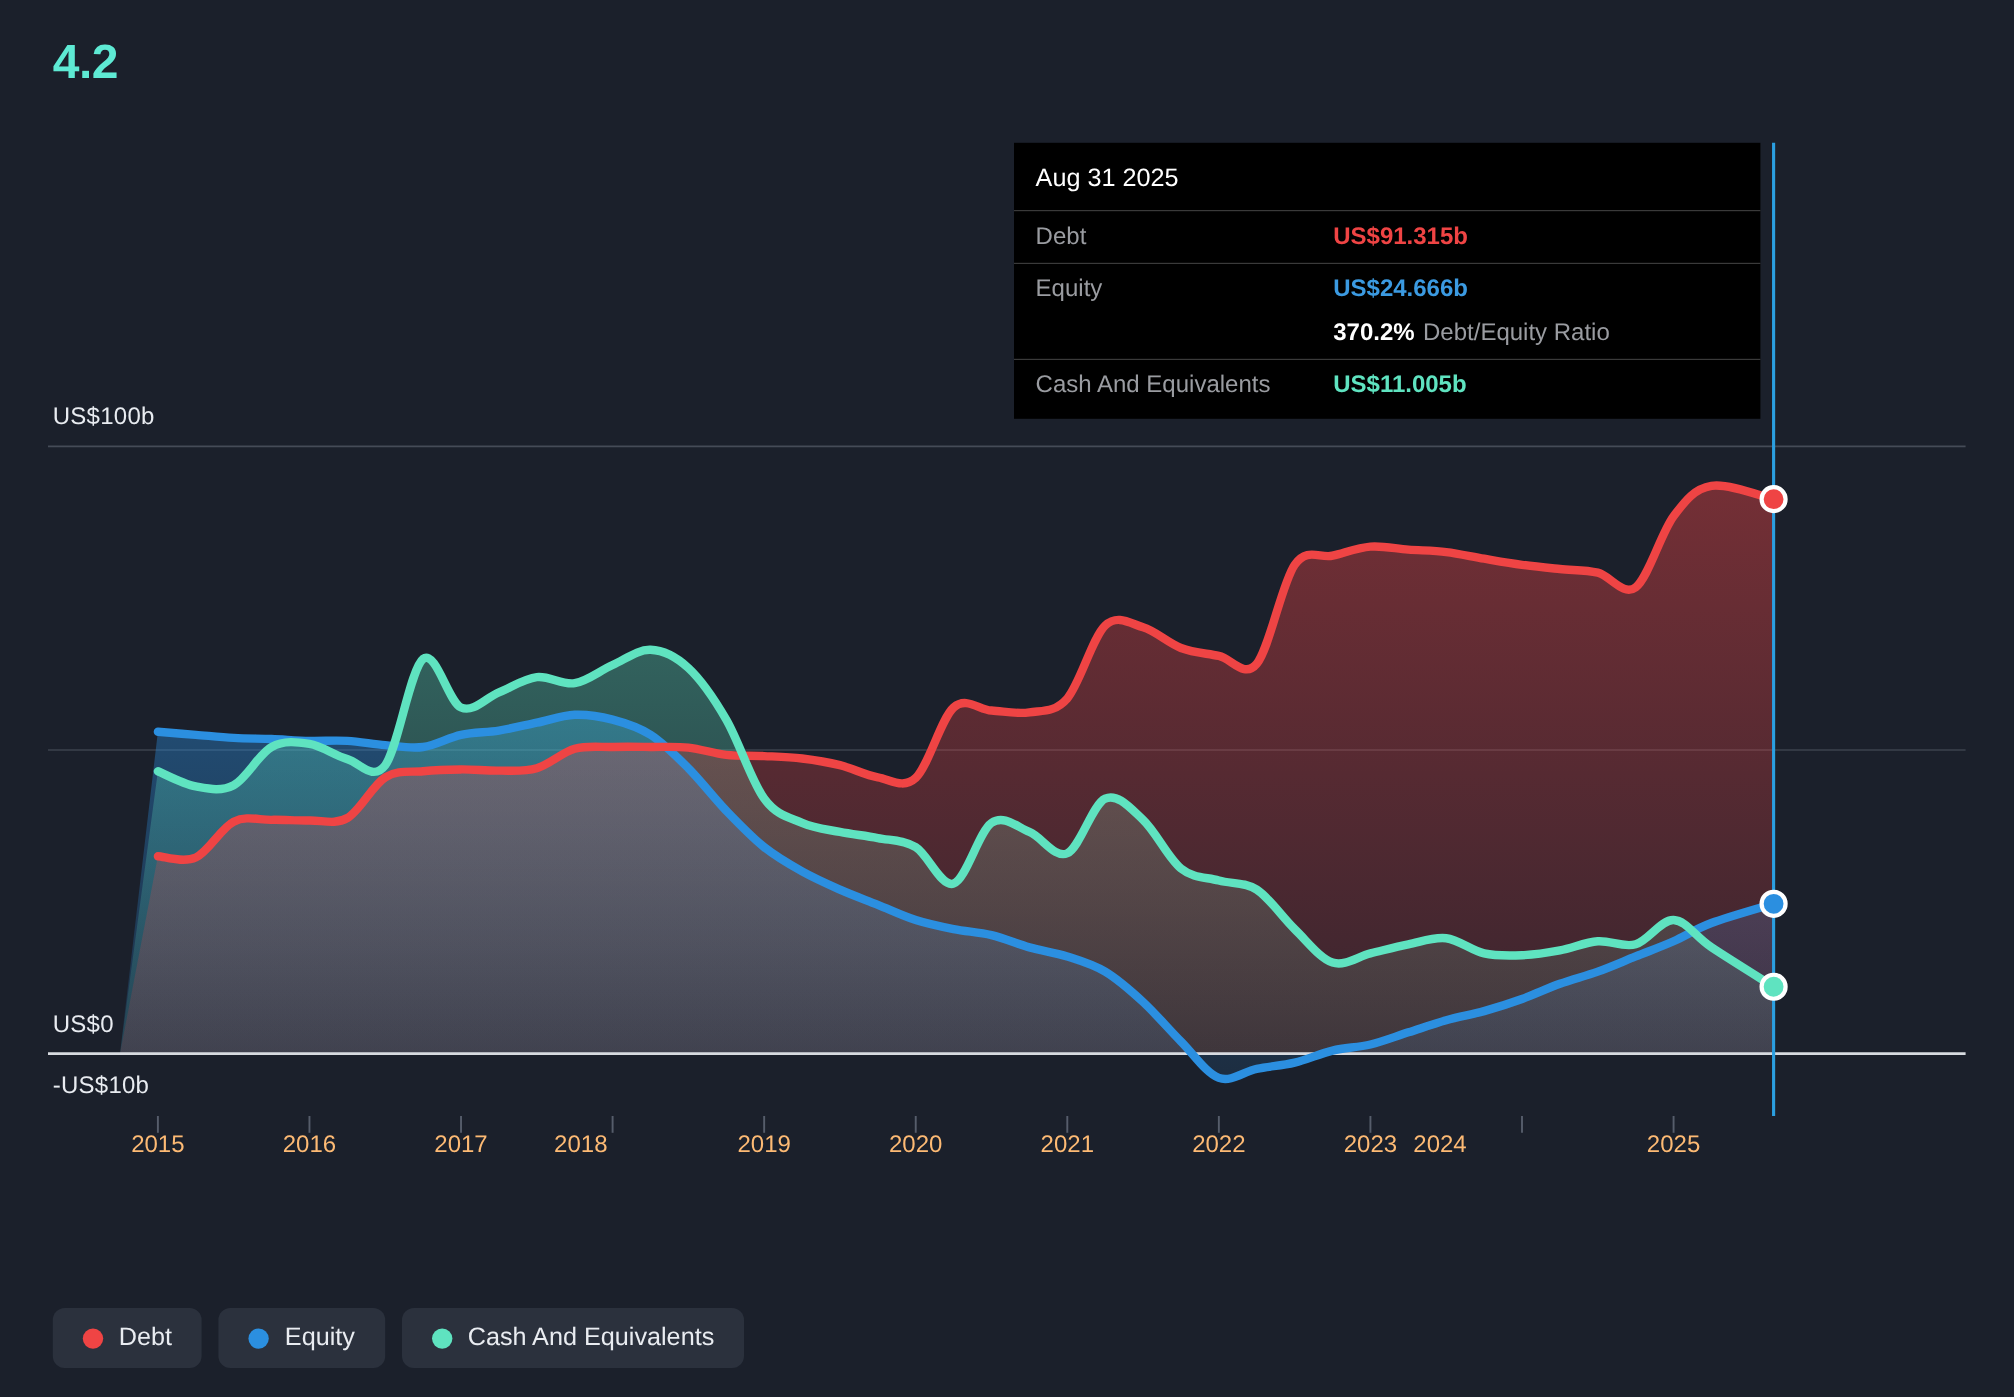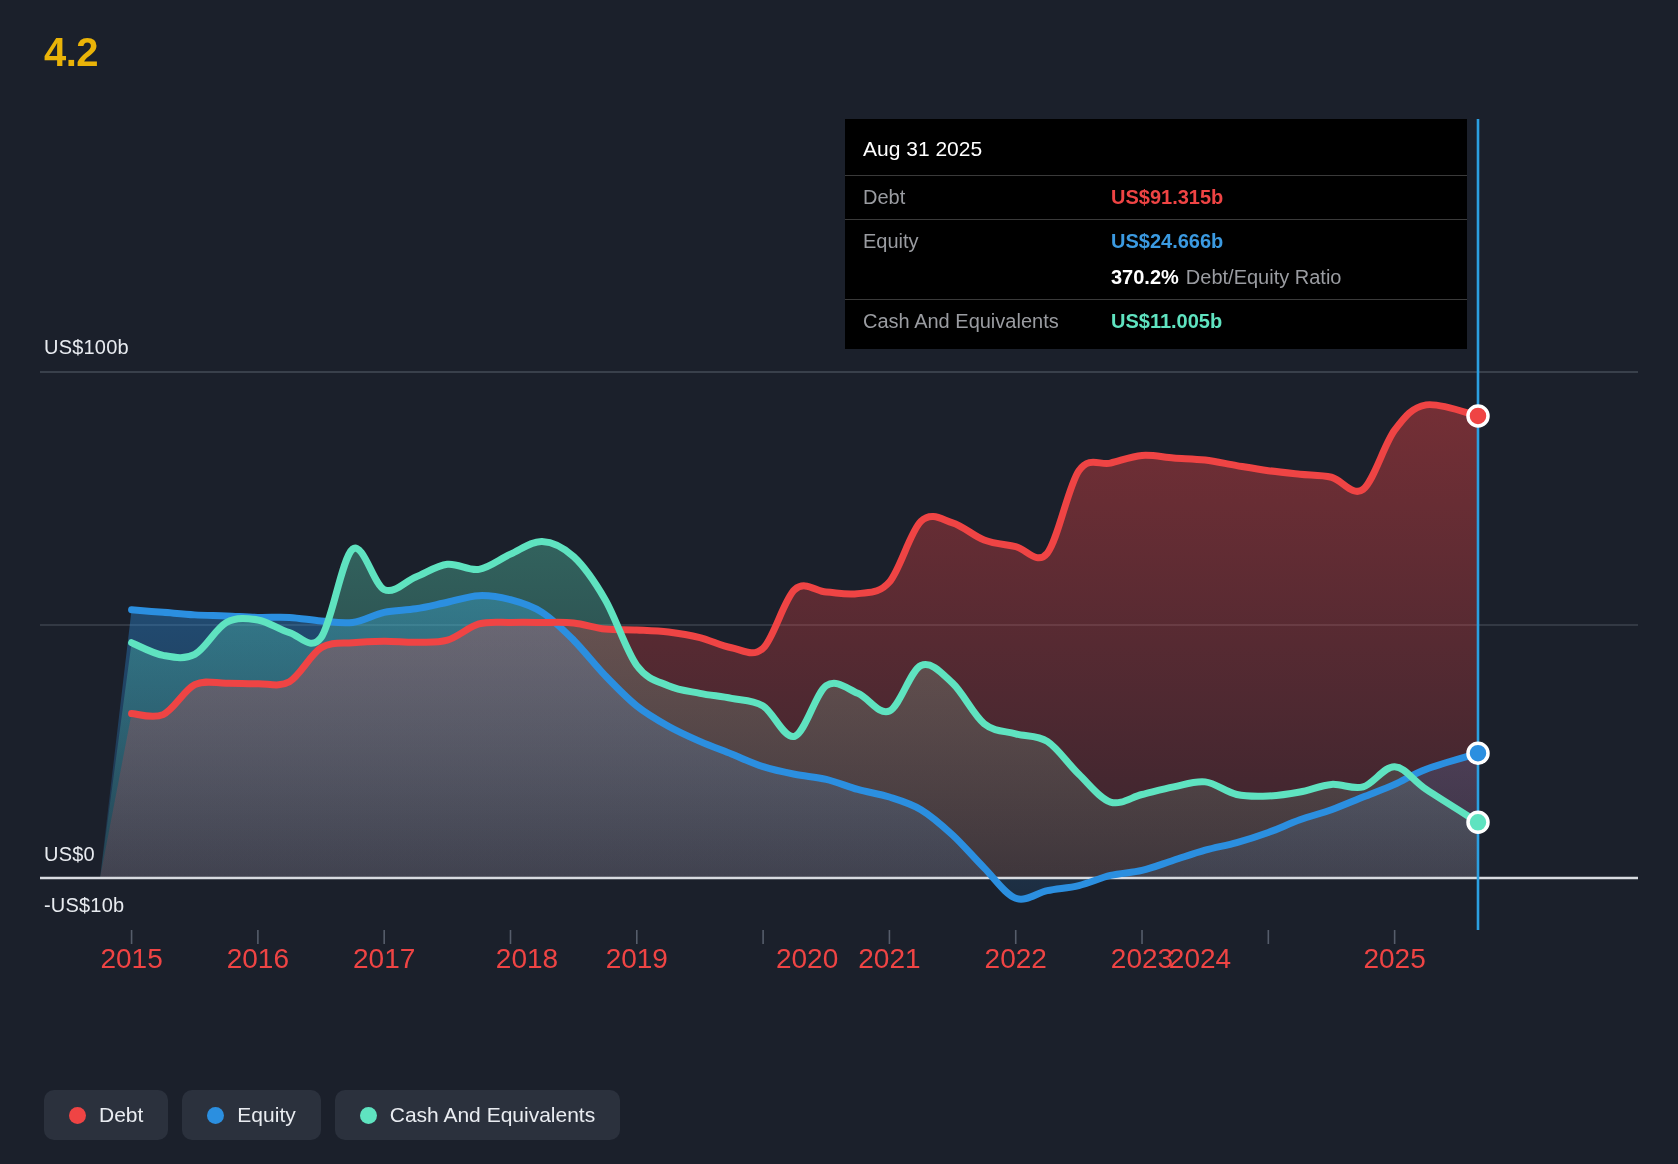--- a/index.html
+++ b/index.html
@@ -3,32 +3,32 @@
 <meta charset="utf-8">
 <style>
   html,body{margin:0;padding:0;}
   body{
     width:1678px;height:1164px;
     background:#1b202b;
     font-family:"Liberation Sans","DejaVu Sans",sans-serif;
     overflow:hidden;position:relative;
   }
   #header{position:absolute;left:44px;top:30px;display:flex;align-items:baseline;gap:22px;}
-  #sec-num{font-size:40px;font-weight:700;color:#eab308;letter-spacing:-0.5px;}
+  #sec-num{font-size:40px;font-weight:700;color:#5eead4;letter-spacing:-0.5px;}
   #page-title{font-size:37px;font-weight:700;color:#f2f4f8;letter-spacing:-0.3px;}
 
   #chart-wrap{position:absolute;left:0;top:0;width:1678px;height:1164px;}
   #plot{position:absolute;left:0;top:0;width:1678px;height:1060px;}
 
   .ylabel{position:absolute;color:#e8ebf0;font-size:20px;letter-spacing:0.2px;}
   #ylabel-100b{left:44px;top:336px;}
   #ylabel-0{left:44px;top:843px;}
   #ylabel-neg10b{left:44px;top:894px;}
 
-  .xlabel{position:absolute;color:#ef4444;font-size:28px;top:943px;transform:translateX(-50%);}
+  .xlabel{position:absolute;color:#fdba74;font-size:20px;top:943px;transform:translateX(-50%);}
 
   #tooltip{
     position:absolute;left:845px;top:119px;width:622px;
     background:#000;padding:0 0 6px 0;z-index:40;
   }
   #tooltip-date{color:#ffffff;font-size:21px;padding:18px 0 14px 18px;}
   .tt-row{display:flex;align-items:center;border-top:1px solid #3a3a3a;
           padding:9px 0 9px 18px;min-height:25px;}
   .tt-label{color:#9a9ca1;font-size:20px;width:248px;flex:none;}
   .tt-val{font-size:20px;font-weight:700;}
@@ -108,23 +108,23 @@
   </svg>
 
   <div class="ylabel" id="ylabel-100b">US$100b</div>
   <div class="ylabel" id="ylabel-0">US$0</div>
   <div class="ylabel" id="ylabel-neg10b">-US$10b</div>
 
   <div id="xlabels">
       <div class="xlabel" style="left: 131.577px;">2015</div>
       <div class="xlabel" style="left: 257.883px;">2016</div>
       <div class="xlabel" style="left: 384.189px;">2017</div>
-      <div class="xlabel" style="left: 527px;">2018</div>
+      <div class="xlabel" style="left: 484px;">2018</div>
       <div class="xlabel" style="left: 636.801px;">2019</div>
-      <div class="xlabel" style="left: 763.107px; margin-left: 44px;">2020</div>
+      <div class="xlabel" style="left: 763.107px;">2020</div>
       <div class="xlabel" style="left: 889.413px;">2021</div>
       <div class="xlabel" style="left: 1015.72px;">2022</div>
       <div class="xlabel" style="left: 1142.03px;">2023</div>
       <div class="xlabel" style="left: 1200px;">2024</div>
       <div class="xlabel" style="left: 1394.64px;">2025</div>
     </div>
 </div>
 
 <div id="tooltip">
   <div id="tooltip-date">Aug 31 2025</div>

